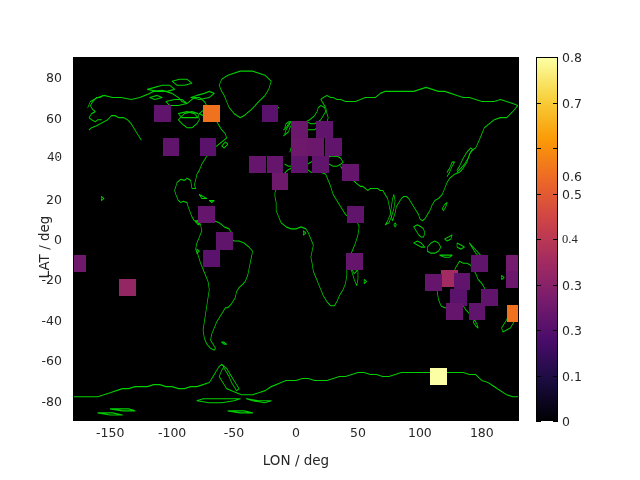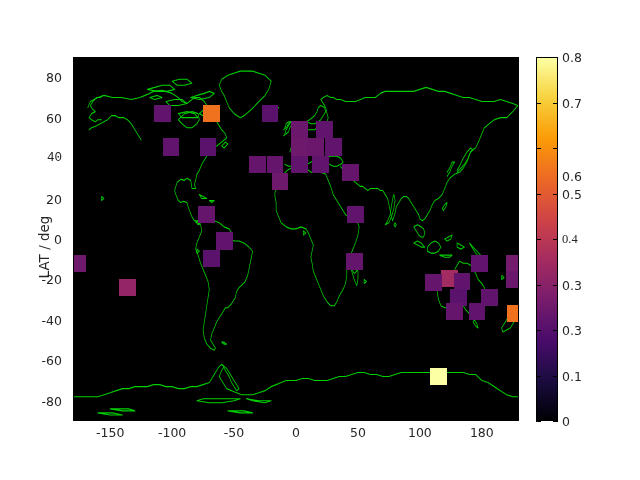--- a/index.html
+++ b/index.html
@@ -153,20 +153,21 @@
         <div class="cell" style="left: 407.904px; top: 232.05px; width: 16.725px; height: 17.1889px; background: rgb(96, 20, 108);"></div>
         <div class="cell" style="left: 373.215px; top: 246.206px; width: 16.725px; height: 17.1889px; background: rgb(101, 21, 108);"></div>
         <div class="cell" style="left: 395.515px; top: 246.206px; width: 16.725px; height: 17.1889px; background: rgb(96, 20, 108);"></div>
         <div class="cell" style="left: 433.921px; top: 248.228px; width: 16.725px; height: 17.1889px; background: rgb(240, 114, 31);"></div>
         <div class="cell" style="left: 357.11px; top: 310.917px; width: 16.725px; height: 17.1889px; background: rgb(252, 255, 164);"></div>
       </div>
   </div>
   <div id="axesframe"></div>
 
   <div id="ylabel">LAT / deg</div>
+  <div id="xlabel">LON / deg</div>
 
   <div id="ytickwrap"></div>
   <div id="xtickwrap"></div>
 
   <div id="cbar">
     <div id="cbarfill" style="background: linear-gradient(rgb(252, 255, 164) 0%, rgb(251, 245, 141) 2.5%, rgb(250, 234, 118) 5%, rgb(249, 224, 94) 7.5%, rgb(248, 214, 71) 10%, rgb(248, 202, 54) 12.5%, rgb(248, 190, 42) 15%, rgb(249, 178, 29) 17.5%, rgb(250, 166, 17) 20%, rgb(251, 154, 7) 22.5%, rgb(248, 143, 14) 25%, rgb(244, 131, 21) 27.5%, rgb(241, 120, 28) 30%, rgb(238, 109, 35) 32.5%, rgb(233, 99, 42) 35%, rgb(226, 91, 49) 37.5%, rgb(219, 83, 57) 40%, rgb(212, 74, 64) 42.5%, rgb(205, 67, 71) 45%, rgb(195, 61, 77) 47.5%, rgb(186, 56, 83) 50%, rgb(177, 51, 89) 52.5%, rgb(167, 45, 95) 55%, rgb(157, 41, 98) 57.5%, rgb(147, 38, 101) 60%, rgb(137, 34, 104) 62.5%, rgb(127, 30, 107) 65%, rgb(117, 27, 109) 67.5%, rgb(106, 23, 108) 70%, rgb(96, 20, 108) 72.5%, rgb(86, 16, 108) 75%, rgb(75, 12, 107) 77.5%, rgb(65, 12, 99) 80%, rgb(54, 12, 89) 82.5%, rgb(43, 12, 80) 85%, rgb(33, 12, 70) 87.5%, rgb(24, 11, 59) 90%, rgb(18, 8, 45) 92.5%, rgb(12, 5, 31) 95%, rgb(6, 3, 18) 97.5%, rgb(0, 0, 4) 100%);"></div>
   </div>
   <div id="cbtickwrap"></div>
 
 <div class="ytick" style="top: 77.2222px; left: 0px;">80</div>

